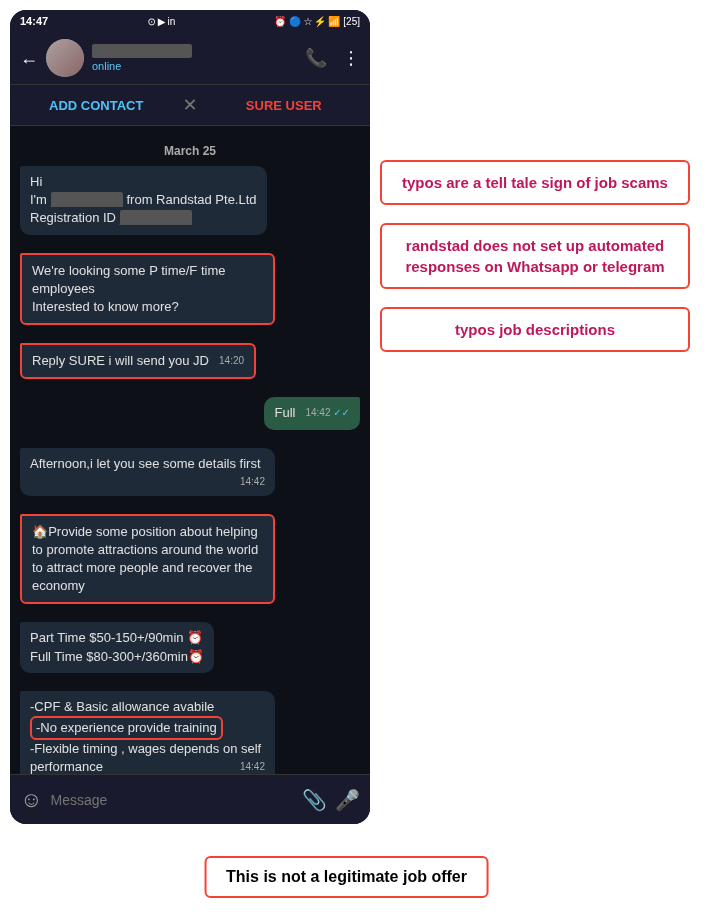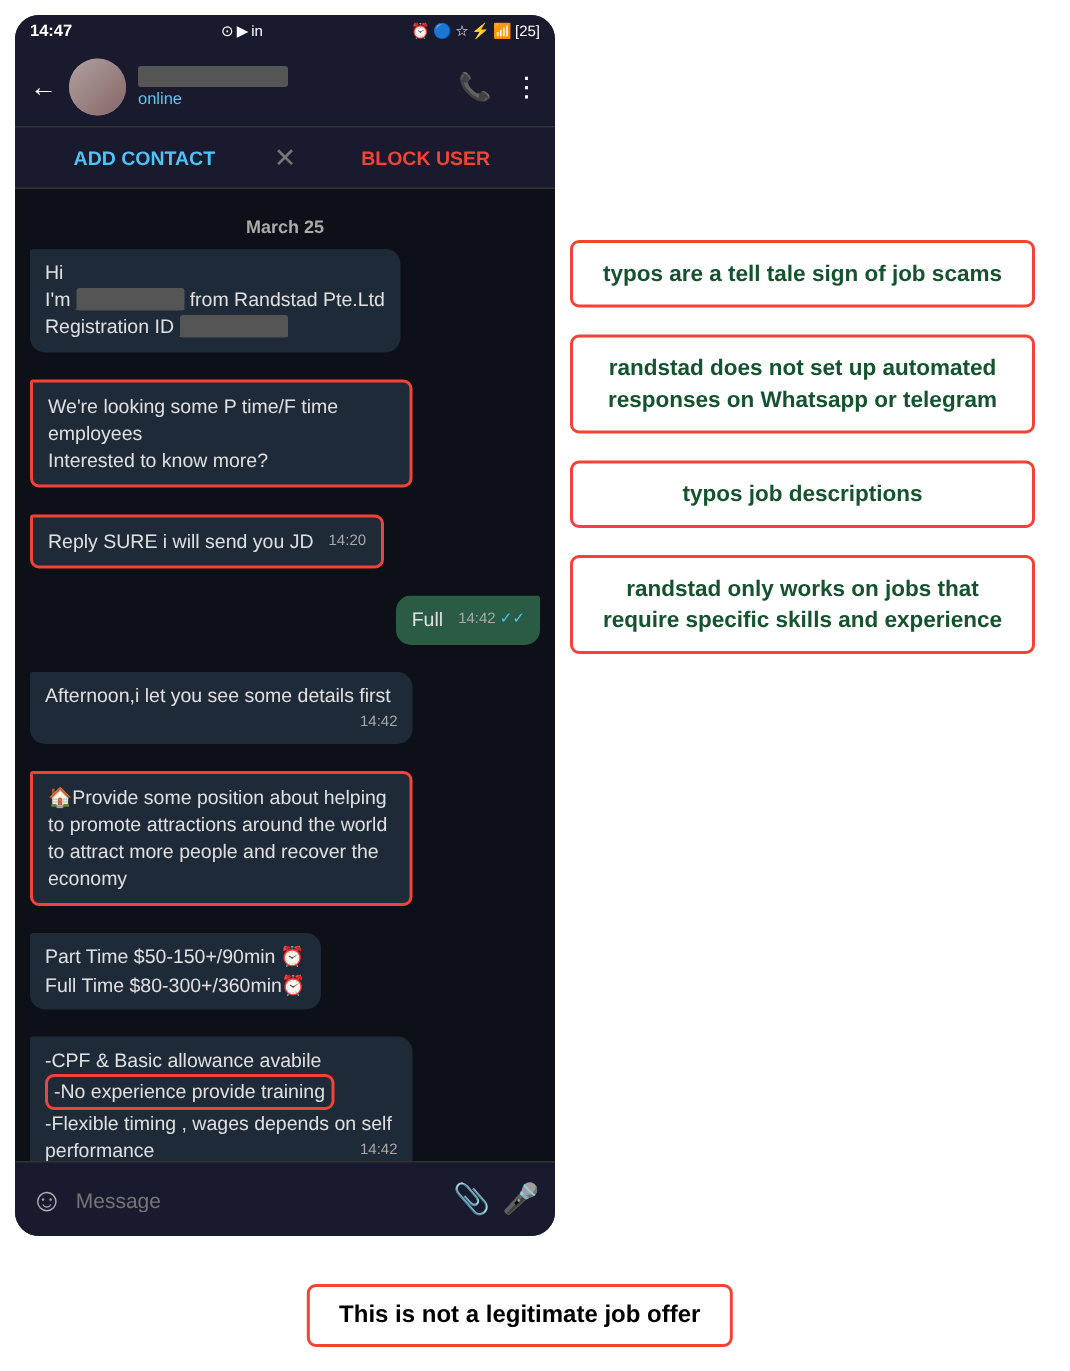--- a/index.html
+++ b/index.html
@@ -246,21 +246,21 @@
 
     .callout {
       background: #fff;
       border: 2px solid #f44336;
       border-radius: 6px;
       padding: 10px 14px;
       margin-bottom: 18px;
       font-size: 15px;
       font-weight: bold;
       text-align: center;
-      color: #14532d;
+      color: #be185d;
       line-height: 1.4;
     }
 
     
 
     
     .bottom-notice {
       position: absolute;
       bottom: 16px;
       left: 50%;
@@ -311,21 +311,21 @@
       </div>
       <div class="nav-icons">
         <span class="nav-icon">📞</span>
         <span class="nav-icon">⋮</span>
       </div>
     </div>
 
     <div class="action-bar">
       <div class="action-btn add">ADD CONTACT</div>
       <span class="action-divider">✕</span>
-      <div class="action-btn block">BLOCK USER</div>
+      <div class="action-btn block">SURE USER</div>
     </div>
 
     <div class="chat-area">
       <div class="date-label">March 25</div>
 
       <div class="msg-row incoming">
         <div class="bubble incoming">
           <span>Hi<br>I'm <span style="background:#555;color:#555;border-radius:2px;">__________</span> from Randstad Pte.Ltd<br>Registration ID <span style="background:#555;color:#555;border-radius:2px;">__________</span></span>
         </div>
       </div>
@@ -394,21 +394,18 @@
     </div>
 
     <div class="callout">
       <span>randstad does not set up automated responses on Whatsapp or telegram</span>
     </div>
 
     <div class="callout">
       <span>typos job descriptions</span>
     </div>
 
-    <div class="callout">
-      <span>randstad only works on jobs that require specific skills and experience</span>
-    </div>
 
   </div>
 
   <div class="bottom-notice">This is not a legitimate job offer</div>
 
 </div>
 
 </body></html>

